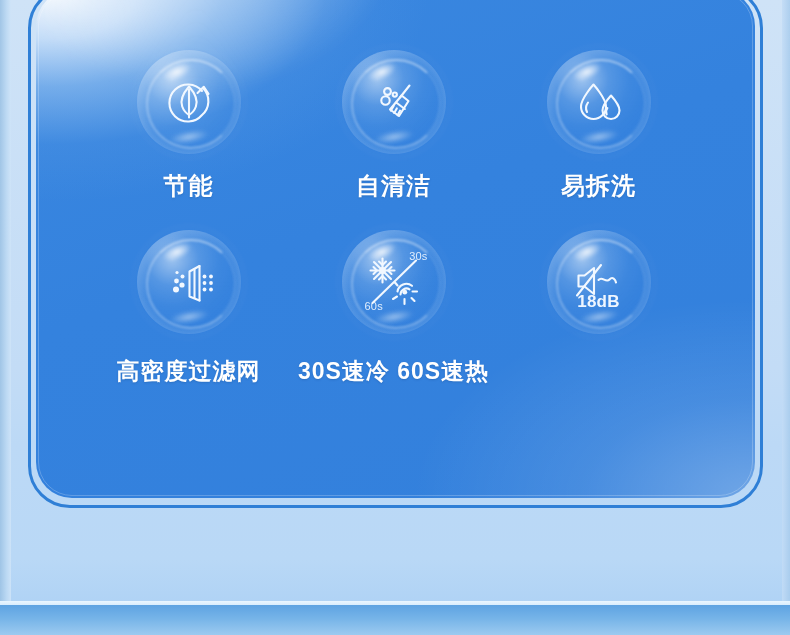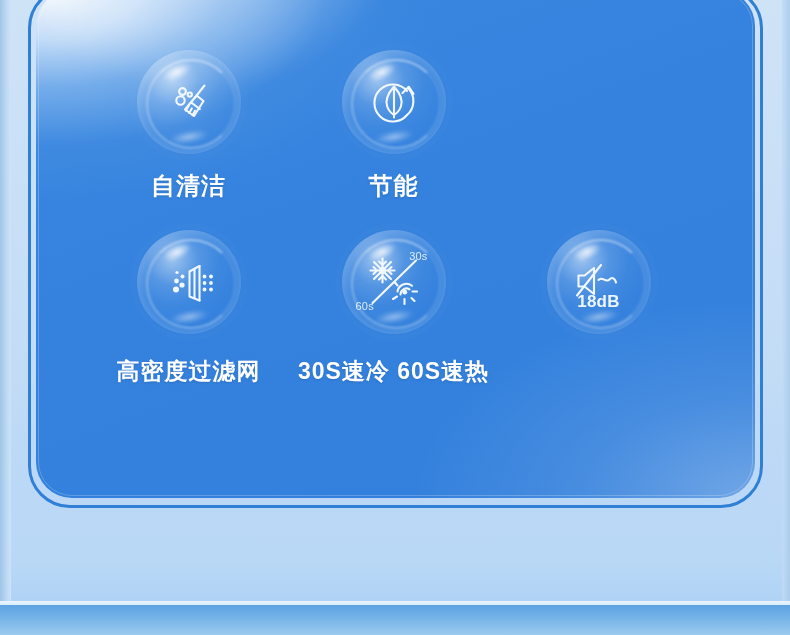--- a/index.html
+++ b/index.html
@@ -220,21 +220,21 @@
   .bubble-text {
     position: absolute;
     z-index: 3;
     color: #eef6ff;
     font-size: 17px;
     font-weight: bold;
     letter-spacing: .2px;
   }
   .t-18db { left: 0; right: 0; text-align: center; bottom: 22px; margin-top: 37px; }
   .t-30s  { right: 18px; top: 20px; font-size: 11px; font-weight: normal; opacity: .92; }
-  .t-60s  { left: 14px; bottom: 22px; font-size: 11px; font-weight: normal; opacity: .92; }
+  .t-60s  { left: 23px; bottom: 22px; font-size: 11px; font-weight: normal; opacity: .92; }
 
   .label {
     margin-top: 16px;
     color: #ffffff;
     font-size: 24px;
     font-weight: bold;
     letter-spacing: 1px;
     white-space: nowrap;
     text-shadow: 0 1px 2px rgba(20,70,130,.28);
   }
@@ -258,20 +258,39 @@
     <div class="grid">
 
       <div class="row row-1">
 
         <div class="cell">
           <div class="bubble">
             <span class="glint"></span>
             <span class="glint-low"></span>
             <svg width="62" height="62" viewBox="0 0 62 62">
 
+              <path class="ico" d="M44 20 A18.5 18.5 0 1 0 44 44 A18.5 18.5 0 0 0 45.5 17.5"></path>
+
+              <path class="ico" d="M39.5 22 L45.8 15.8 L50.5 22.8"></path>
+
+              <path class="ico" d="M31 15.5 C24.5 23 22 29.5 24.2 35.5 C26 40.4 29.5 43 31 43.8
+                                     C32.6 43 36.1 40.4 37.9 35.5 C40.1 29.5 37.6 23 31 15.5 Z"></path>
+
+              <path class="ico" d="M31 18.5 L31 46.5"></path>
+            </svg>
+          </div>
+          <div class="label">节能</div>
+        </div>
+
+        <div class="cell">
+          <div class="bubble">
+            <span class="glint"></span>
+            <span class="glint-low"></span>
+            <svg width="62" height="62" viewBox="0 0 62 62">
+
               <path class="ico" d="M46.5 14.5 L37 26.5"></path>
 
               <path class="ico" d="M38.6 24.5 L45.5 30 L36 45 L27 38.5 Z"></path>
 
               <path class="ico" d="M33.2 31.5 L41.8 38"></path>
 
               <path class="ico" d="M30.6 35 L27.8 39.6"></path>
               <path class="ico" d="M33.8 37.4 L31.2 42"></path>
               <path class="ico" d="M37 39.7 L34.6 44.2"></path>
 
@@ -282,33 +301,31 @@
           </div>
           <div class="label">自清洁</div>
         </div>
 
         <div class="cell">
           <div class="bubble">
             <span class="glint"></span>
             <span class="glint-low"></span>
             <svg width="62" height="62" viewBox="0 0 62 62">
 
-              <path class="ico" d="M44 20 A18.5 18.5 0 1 0 44 44 A18.5 18.5 0 0 0 45.5 17.5"></path>
-
-              <path class="ico" d="M39.5 22 L45.8 15.8 L50.5 22.8"></path>
-
-              <path class="ico" d="M31 15.5 C24.5 23 22 29.5 24.2 35.5 C26 40.4 29.5 43 31 43.8
-                                     C32.6 43 36.1 40.4 37.9 35.5 C40.1 29.5 37.6 23 31 15.5 Z"></path>
-
-              <path class="ico" d="M31 18.5 L31 46.5"></path>
-            </svg>
-          </div>
-          <div class="label">节能</div>
-        </div>
-
+              <path class="ico" d="M25.5 13.5 C25.5 13.5 13 27.5 13 35.5 C13 42.4 18.6 48 25.5 48
+                                     C32.4 48 38 42.4 38 35.5 C38 27.5 25.5 13.5 25.5 13.5 Z"></path>
+              <path class="ico" d="M20 31.5 C17.8 34.6 17.4 38 19 41"></path>
+
+              <path class="ico" d="M43 24.5 C43 24.5 34.5 34 34.5 39.5 C34.5 44.2 38.3 48 43 48
+                                     C47.7 48 51.5 44.2 51.5 39.5 C51.5 34 43 24.5 43 24.5 Z"></path>
+              <path class="ico" d="M39.4 37 C37.9 39.1 37.6 41.4 38.7 43.4"></path>
+            </svg>
+          </div>
+          <div class="label">易拆洗</div>
+        </div>
       </div>
 
       <div class="row row-2">
 
         <div class="cell">
           <div class="bubble">
             <span class="glint"></span>
             <span class="glint-low"></span>
             <svg width="62" height="62" viewBox="0 0 62 62">
 

